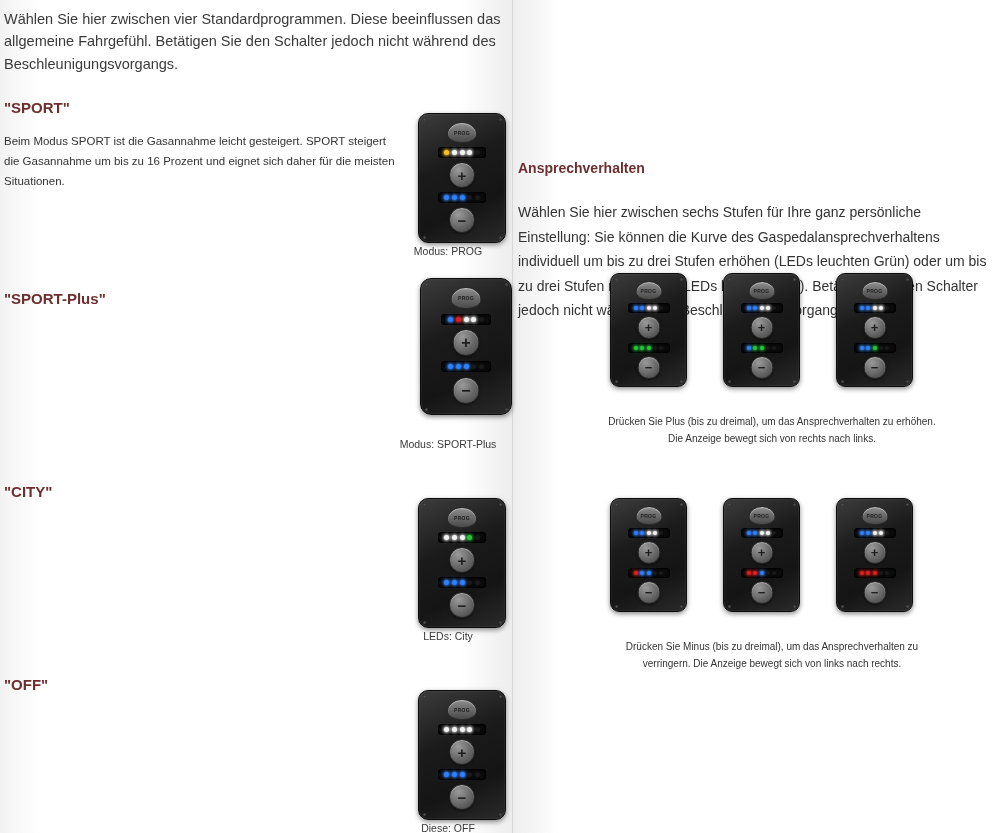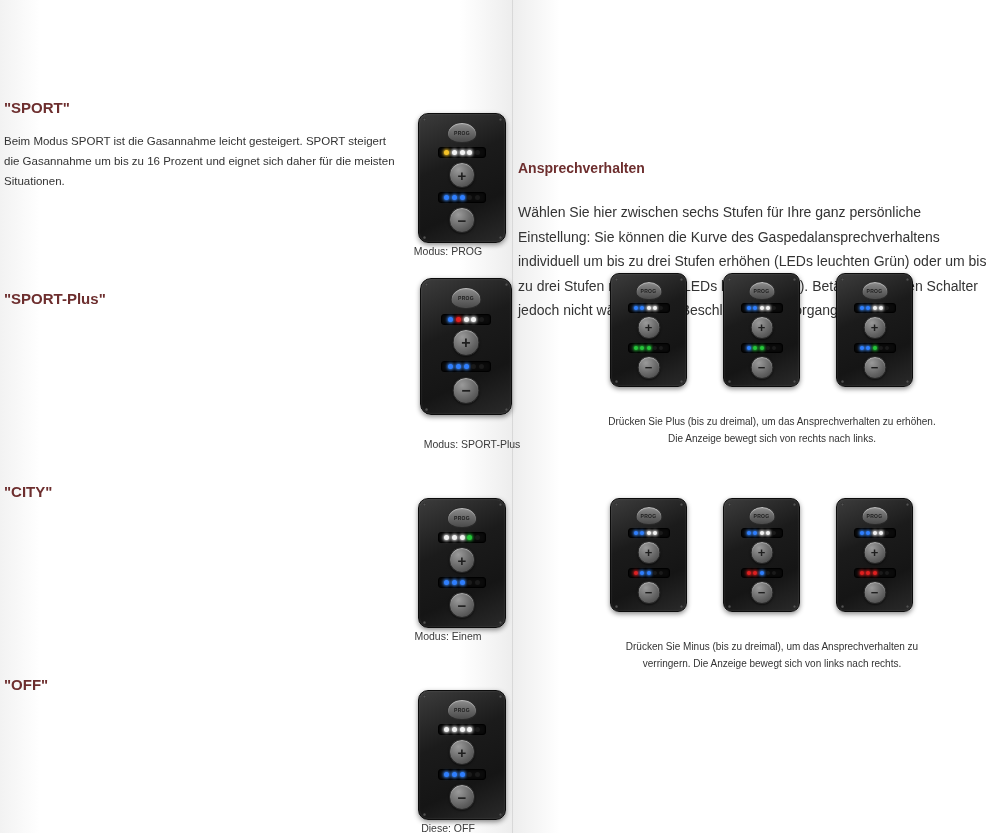--- a/index.html
+++ b/index.html
@@ -166,30 +166,31 @@
 </style>
 </head>
 <body>
 
 <div class="page">
 
   <div class="left-col"></div>
   <div class="right-col"></div>
   <div class="divider"></div>
 
+  <div class="intro">Wählen Sie hier zwischen vier Standardprogrammen. Diese beeinflussen das allgemeine Fahrgefühl. Betätigen Sie den Schalter jedoch nicht während des Beschleunigungsvorgangs.</div>
 
   <div class="section-title" style="left:4px; top:99px;">"SPORT"</div>
   <div class="body-text" style="left:4px; top:132px; width:396px;">Beim Modus SPORT ist die Gasannahme leicht gesteigert. SPORT steigert die Gasannahme um bis zu 16 Prozent und eignet sich daher für die meisten Situationen.</div>
   <div class="caption" style="left:400px; top:245px; width:96px;">Modus: PROG</div>
 
   <div class="section-title" style="left:4px; top:290px;">"SPORT-Plus"</div>
-  <div class="caption" style="left:392px; top:438px; width:112px;margin-left:24px;">Modus: SPORT-Plus</div>
+  <div class="caption" style="left:392px; top:438px; width:112px;">Modus: SPORT-Plus</div>
 
   <div class="section-title" style="left:4px; top:483px;">"CITY"</div>
-  <div class="caption" style="left:400px; top:630px; width:96px;">Modus: Einem</div>
+  <div class="caption" style="left:400px; top:630px; width:96px;">LEDs: City</div>
 
   <div class="section-title" style="left:4px; top:676px;">"OFF"</div>
   <div class="caption" style="left:400px; top:822px; width:96px;">Diese: OFF</div>
 
   <div class="right-title">Ansprechverhalten</div>
   <div class="right-text">Wählen Sie hier zwischen sechs Stufen für Ihre ganz persönliche Einstellung: Sie können die Kurve des Gaspedalansprechverhaltens individuell um bis zu drei Stufen erhöhen (LEDs leuchten Grün) oder um bis zu drei Stufen reduzieren (LEDs leuchten Rot). Betätigen Sie den Schalter jedoch nicht während des Beschleunigungsvorgangs.</div>
 
   <div class="right-caption" style="left:606px; top:638px; width:332px;">Drücken Sie Minus (bis zu dreimal), um das Ansprechverhalten zu verringern. Die Anzeige bewegt sich von links nach rechts.</div>
   <div class="right-caption" style="left:606px; top:413px; width:332px;">Drücken Sie Plus (bis zu dreimal), um das Ansprechverhalten zu erhöhen. Die Anzeige bewegt sich von rechts nach links.</div>
 

